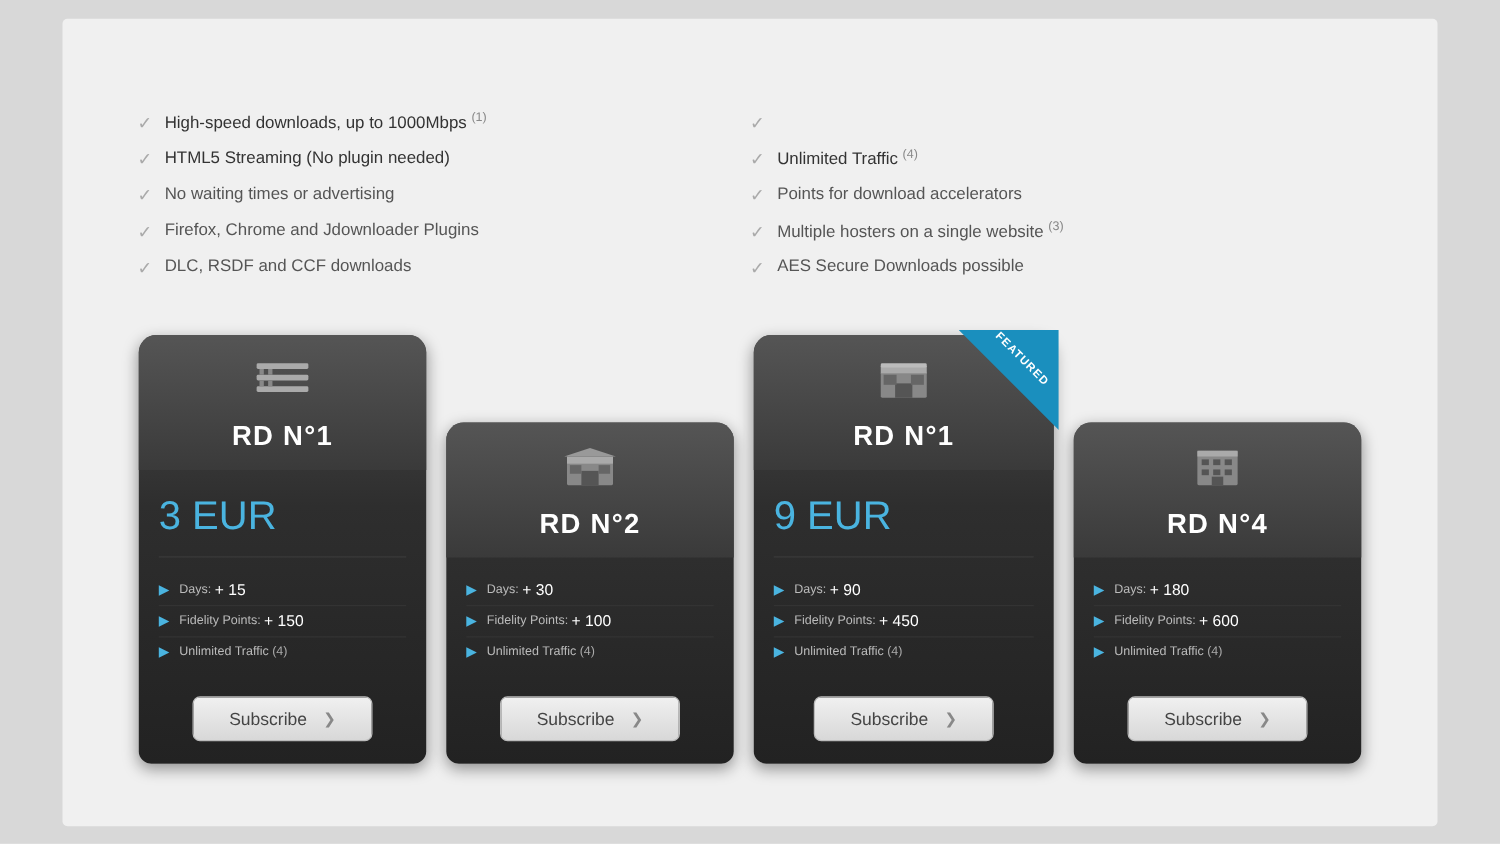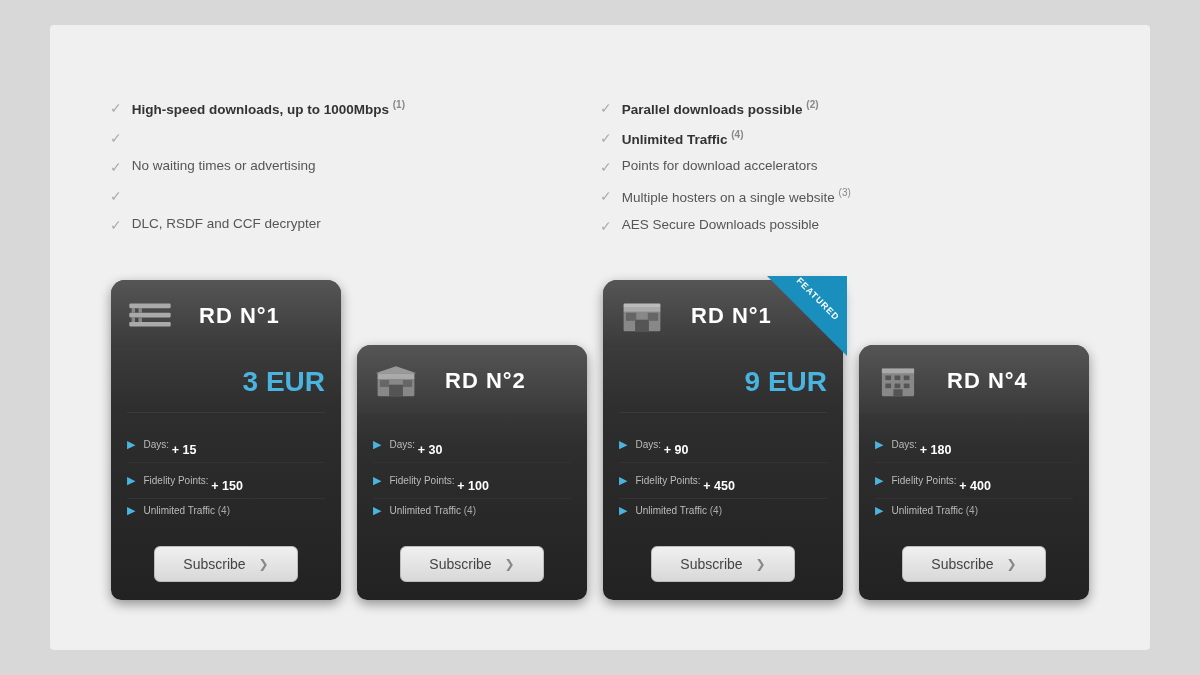--- a/index.html
+++ b/index.html
@@ -40,21 +40,21 @@
       color: #aaa;
       margin-right: 10px;
       font-size: 14px;
       margin-top: 1px;
       flex-shrink: 0;
     }
     .benefit-text {
       color: #555;
     }
     .benefit-text.bold {
-      font-weight: bold;
+      font-weight: normal;
       color: #333;
     }
     .benefit-text sup {
       font-size: 10px;
       color: #888;
     }
     
     .plans-row {
       display: flex;
       gap: 16px;
@@ -73,40 +73,41 @@
     .plan-card.featured {
       width: 240px;
       margin-bottom: 0;
     }
     .plan-header {
       background: linear-gradient(180deg, #555 0%, #3a3a3a 100%);
       border-radius: 14px 14px 0 0;
       padding: 18px 16px 14px 16px;
       display: flex;
       align-items: center;
-      gap: 26px;
+      gap: 14px;
+      flex-direction: column;
     }
     .plan-icon {
       width: 46px;
       height: 36px;
       display: flex;
       align-items: center;
       justify-content: center;
     }
     .plan-title {
       color: #fff;
       font-size: 22px;
       font-weight: bold;
       letter-spacing: 1px;
     }
     .plan-price {
       color: #4ab4e0;
-      font-size: 28px;
-      font-weight: bold;
-      text-align: right;
+      font-size: 32px;
+      font-weight: normal;
+      text-align: left;
       padding: 18px 0 14px 0;
       border-bottom: 1px solid #3a3a3a;
       margin: 0 16px;
     }
     .plan-details {
       padding: 14px 16px 10px 16px;
     }
     .plan-detail-item {
       display: flex;
       align-items: center;
@@ -122,22 +123,21 @@
       color: #4ab4e0;
       margin-right: 8px;
       font-size: 11px;
     }
     .detail-label {
       color: #bbb;
       font-size: 10px;
     }
     .detail-value {
       color: #fff;
-      font-weight: bold;
-      margin-top: 11px;
+      font-weight: normal;
     }
     .detail-note {
       color: #aaa;
       font-size: 10px;
     }
     .subscribe-area {
       padding: 14px 16px 18px 16px;
       text-align: center;
     }
     .subscribe-btn {
@@ -199,44 +199,47 @@
 
     <div id="benefits-left">
         <div class="benefit-item">
         <span class="checkmark">✓</span>
         <span class="benefit-text bold">
           High-speed downloads, up to 1000Mbps <sup>(1)</sup>
         </span>
       </div>
         <div class="benefit-item">
         <span class="checkmark">✓</span>
+        <span class="benefit-text bold">
+          HTML5 Streaming (No plugin needed)
+        </span>
       </div>
         <div class="benefit-item">
         <span class="checkmark">✓</span>
         <span class="benefit-text ">
           No waiting times or advertising
         </span>
       </div>
         <div class="benefit-item">
         <span class="checkmark">✓</span>
-      </div>
-        <div class="benefit-item">
-        <span class="checkmark">✓</span>
-        <span class="benefit-text ">
-          DLC, RSDF and CCF decrypter
+        <span class="benefit-text ">
+          Firefox, Chrome and Jdownloader Plugins
+        </span>
+      </div>
+        <div class="benefit-item">
+        <span class="checkmark">✓</span>
+        <span class="benefit-text ">
+          DLC, RSDF and CCF downloads
         </span>
       </div>
       </div>
 
     <div id="benefits-right">
         <div class="benefit-item">
         <span class="checkmark">✓</span>
-        <span class="benefit-text bold">
-          Parallel downloads possible <sup>(2)</sup>
-        </span>
       </div>
         <div class="benefit-item">
         <span class="checkmark">✓</span>
         <span class="benefit-text bold">
           Unlimited Traffic <sup>(4)</sup>
         </span>
       </div>
         <div class="benefit-item">
         <span class="checkmark">✓</span>
         <span class="benefit-text ">
@@ -402,21 +405,21 @@
       </div>
       <div class="plan-details">
         <div class="plan-detail-item">
           <span class="arrow-right">▶</span>
           <span class="detail-label">Days:&nbsp;</span>
           <span class="detail-value">+ 180</span>
         </div>
         <div class="plan-detail-item">
           <span class="arrow-right">▶</span>
           <span class="detail-label">Fidelity Points:&nbsp;</span>
-          <span class="detail-value">+ 400</span>
+          <span class="detail-value">+ 600</span>
         </div>
         <div class="plan-detail-item">
           <span class="arrow-right">▶</span>
           <span class="detail-label">Unlimited Traffic&nbsp;</span>
           <span class="detail-note">(4)</span>
         </div>
       </div>
       <div class="subscribe-area">
         <button class="subscribe-btn">
           <span>Subscribe</span>

